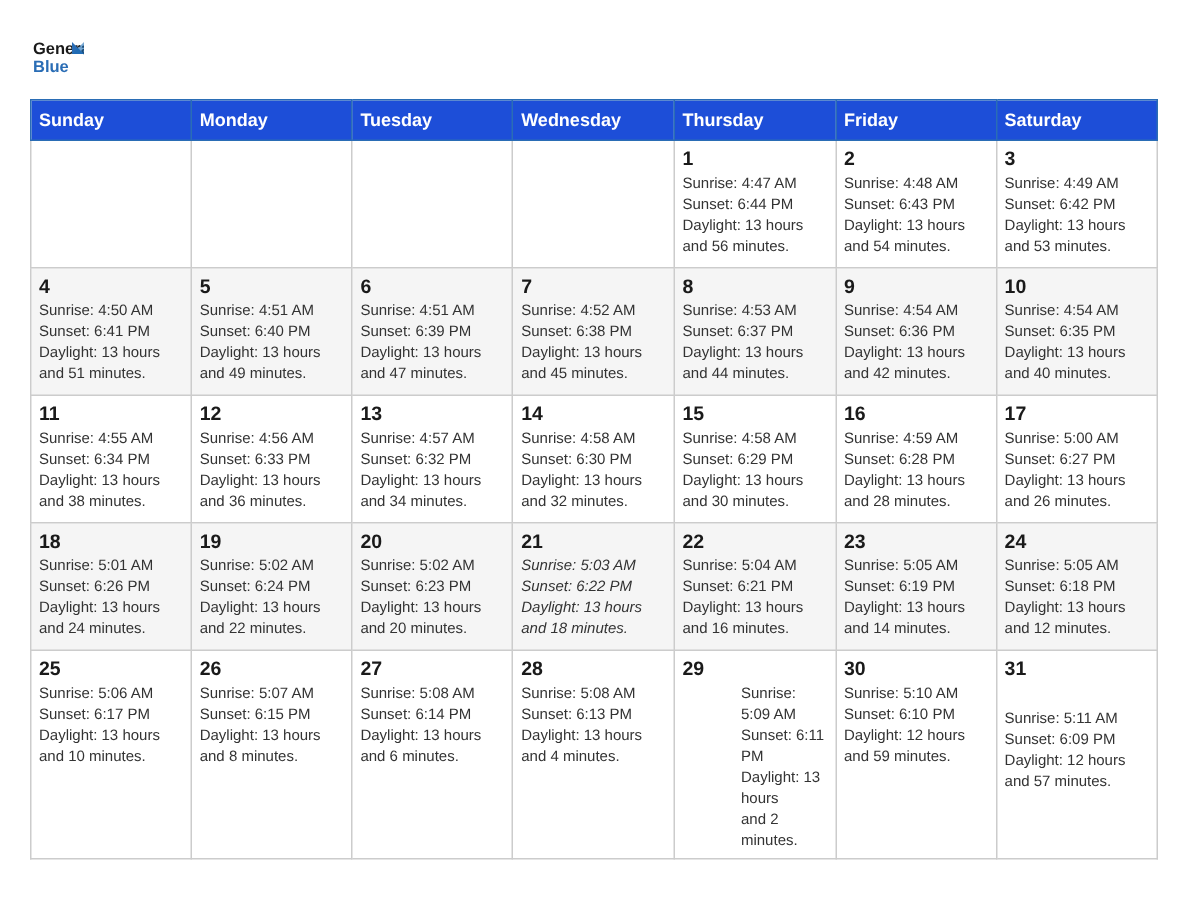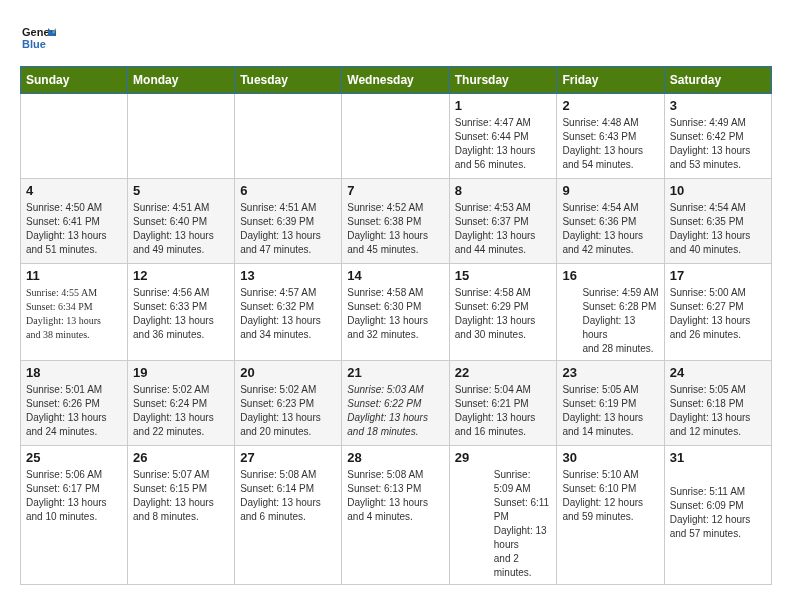--- a/index.html
+++ b/index.html
@@ -37,21 +37,21 @@
     .location {
       font-size: 15px;
       color: #333;
     }
     table {
       width: 100%;
       border-collapse: collapse;
       font-size: 10.5px;
     }
     thead tr {
-      background-color: #4d7c0f;
+      background-color: #1d4ed8;
       color: white;
     }
     thead th {
       padding: 6px 5px;
       text-align: left;
       font-weight: bold;
       font-size: 12px;
       border: 1px solid #2a6db5;
     }
     tbody tr {
@@ -184,21 +184,21 @@
           <div class="day-num">10</div>
           <div class="day-info" style="white-space: pre-line;">Sunrise: 4:54 AM
 Sunset: 6:35 PM
 Daylight: 13 hours
 and 40 minutes.</div>
         </td>
       </tr>
       <tr>
         <td>
           <div class="day-num">11</div>
-          <div class="day-info" style="white-space: pre-line; font-family: Liberation Serif, serif;">Sunrise: 4:55 AM
+          <div class="day-info" style="white-space: pre-line;">Sunrise: 4:55 AM
 Sunset: 6:34 PM
 Daylight: 13 hours
 and 38 minutes.</div>
         </td>
         <td>
           <div class="day-num">12</div>
           <div class="day-info" style="white-space: pre-line;">Sunrise: 4:56 AM
 Sunset: 6:33 PM
 Daylight: 13 hours
 and 36 minutes.</div>
@@ -219,21 +219,21 @@
         </td>
         <td>
           <div class="day-num">15</div>
           <div class="day-info" style="white-space: pre-line;">Sunrise: 4:58 AM
 Sunset: 6:29 PM
 Daylight: 13 hours
 and 30 minutes.</div>
         </td>
         <td>
           <div class="day-num">16</div>
-          <div class="day-info" style="white-space: pre-line; margin-left: 20px;">Sunrise: 4:59 AM
+          <div class="day-info" style="white-space: pre-line;">Sunrise: 4:59 AM
 Sunset: 6:28 PM
 Daylight: 13 hours
 and 28 minutes.</div>
         </td>
         <td>
           <div class="day-num">17</div>
           <div class="day-info" style="white-space: pre-line;">Sunrise: 5:00 AM
 Sunset: 6:27 PM
 Daylight: 13 hours
 and 26 minutes.</div>

